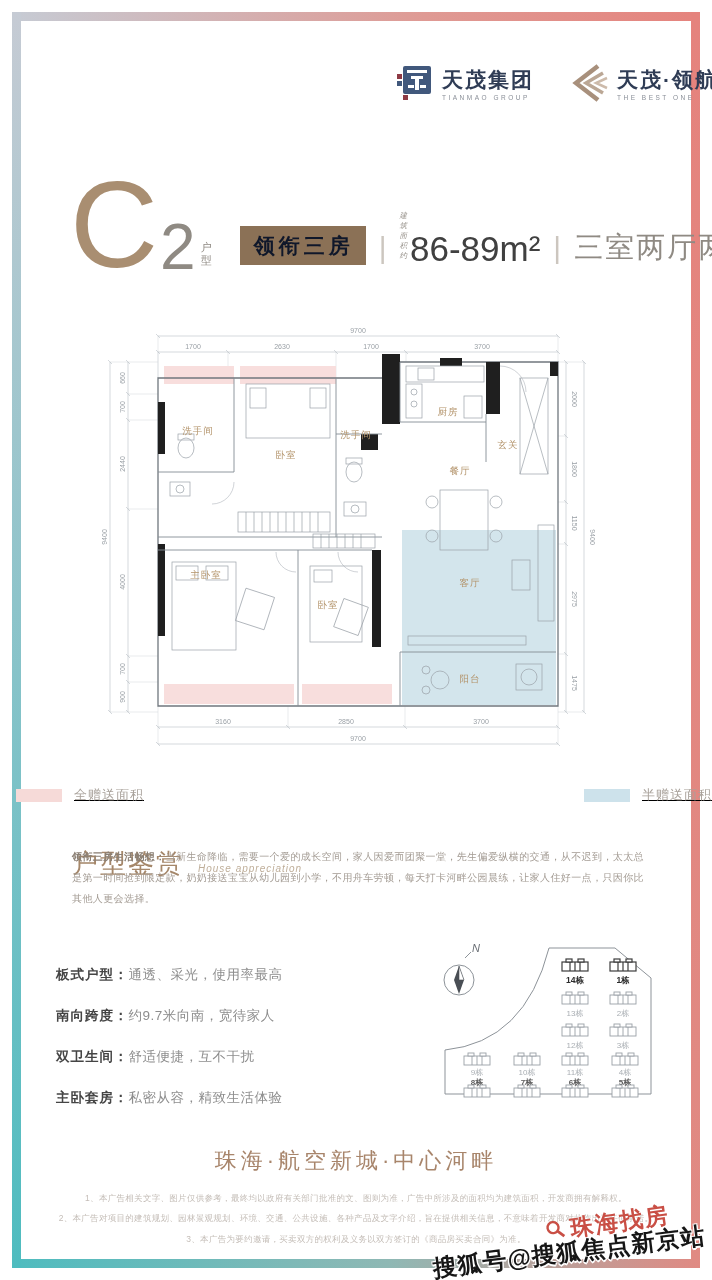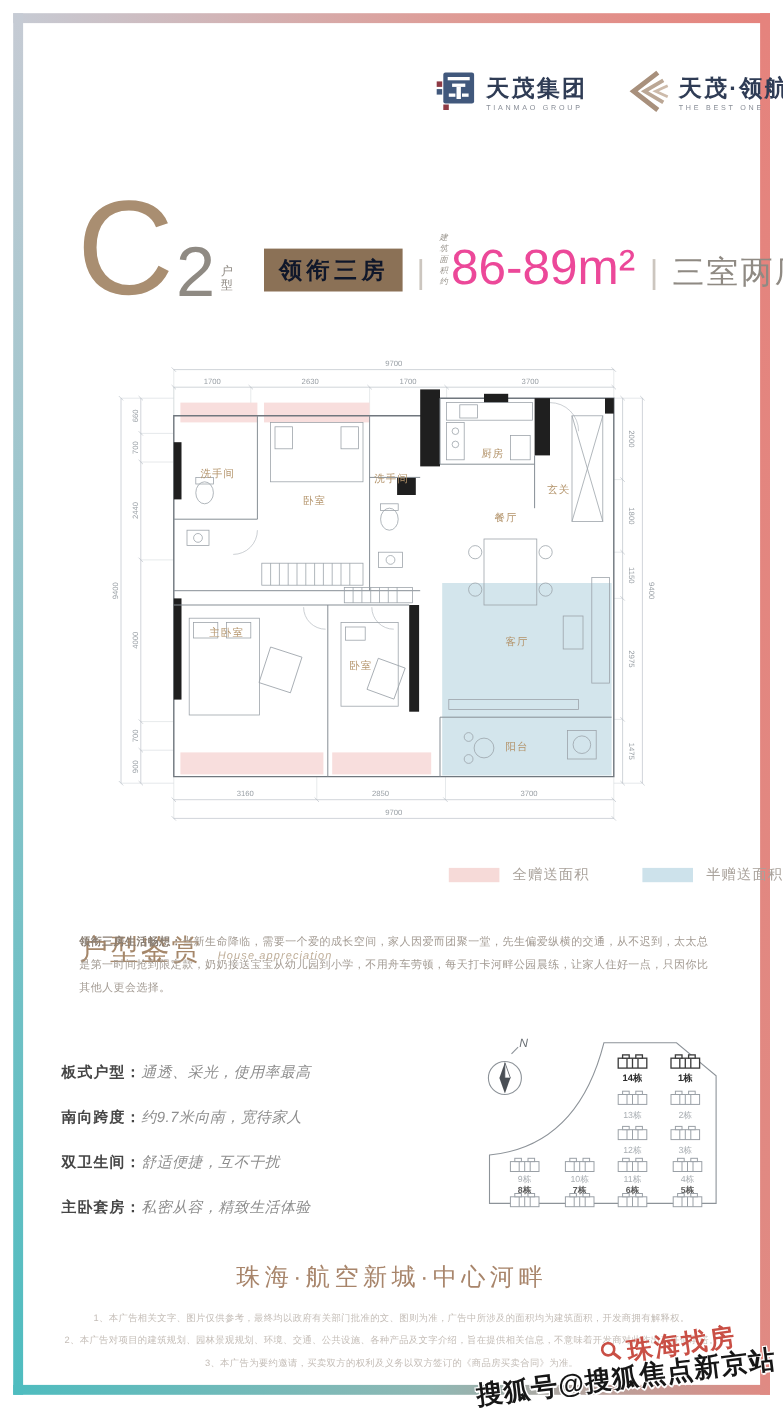--- a/index.html
+++ b/index.html
@@ -24,43 +24,43 @@
 
   
   .title-row{position:absolute;left:70px;top:178px;display:flex;align-items:flex-end;z-index:3;}
   .title-letter{font-size:122px;line-height:0.78;color:#a98e71;}
   .title-number{font-size:64px;line-height:0.8;color:#8f8a83;margin-left:2px;}
   .title-suffix{display:flex;flex-direction:column;font-size:11px;color:#8f8a83;margin:0 0 6px 5px;line-height:1.2;}
   .title-badge{background:#8b7156;color:#0f172a;font-size:21px;font-weight:bold;letter-spacing:4px;
         padding:6px 12px 5px 14px;margin:0 0 8px 28px;white-space:nowrap;}
   .title-sep{font-size:30px;color:#ccc6bf;margin:0 13px 8px 13px;font-weight:200;}
   .area-prefix{display:flex;flex-direction:column;font-size:7.5px;color:#9a958e;line-height:1.35;margin:0 3px 12px 0;font-style:italic;}
-  .area-value{font-size:45px;color:#ec4899;margin-bottom:4px;white-space:nowrap;}
+  .area-value{font-size:35px;color:#404040;margin-bottom:4px;white-space:nowrap;}
   .layout-text{font-size:29px;color:#8f8a83;letter-spacing:2px;margin-bottom:5px;white-space:nowrap;}
 
   
   .plan-wrap{position:absolute;left:88px;top:322px;z-index:3;}
-  .legend{position:absolute;left:16px;right:0;top:786px;display:flex;justify-content:flex-end;gap:48px;z-index:3;}
+  .legend{position:absolute;left:16px;right:0;top:786px;display:flex;justify-content:space-between;gap:48px;z-index:3;text-decoration:underline;}
   .legend-item{display:flex;align-items:center;gap:12px;}
   .legend-swatch{width:46px;height:13px;}
   .legend-label{font-size:13px;color:#a9a29b;letter-spacing:1px;}
 
   
   .sec-head{position:absolute;left:72px;top:846px;display:flex;align-items:baseline;gap:14px;z-index:3;}
   .sec-title{font-size:26px;font-weight:normal;color:#a5876a;letter-spacing:2px;}
   .sec-sub{font-size:10px;color:#bfae99;letter-spacing:1px;font-style:italic;}
   .sec-body{position:absolute;left:72px;top:846px;width:572px;font-size:10px;color:#a39b93;
         line-height:2.1;letter-spacing:0.4px;z-index:3;text-align:justify;}
   .sec-lead{font-weight:bold;color:#8a7f74;}
 
   
   .features{position:absolute;left:56px;top:966px;z-index:3;}
   .feature{display:flex;align-items:baseline;margin-bottom:23px;}
   .feature-label{font-size:13.5px;font-weight:bold;color:#454545;letter-spacing:1px;}
-  .feature-value{font-size:13.5px;color:#8d8d8d;letter-spacing:0.5px;font-style:italic;}
+  .feature-value{font-size:13.5px;color:#8d8d8d;letter-spacing:0.5px;}
 
   .siteplan-wrap{position:absolute;left:425px;top:936px;z-index:3;}
 
   .tagline{position:absolute;left:0;right:0;top:1146px;text-align:center;font-size:22px;color:#a8856b;
         letter-spacing:4px;z-index:3;}
   .disclaimers{position:absolute;left:40px;right:40px;top:1188px;text-align:center;z-index:3;}
   .disclaimer-line{font-size:8.5px;color:#c4bdb7;line-height:2.4;letter-spacing:0.3px;}
 
   
   .wm-red{position:absolute;right:42px;top:1208px;display:flex;align-items:center;gap:5px;

